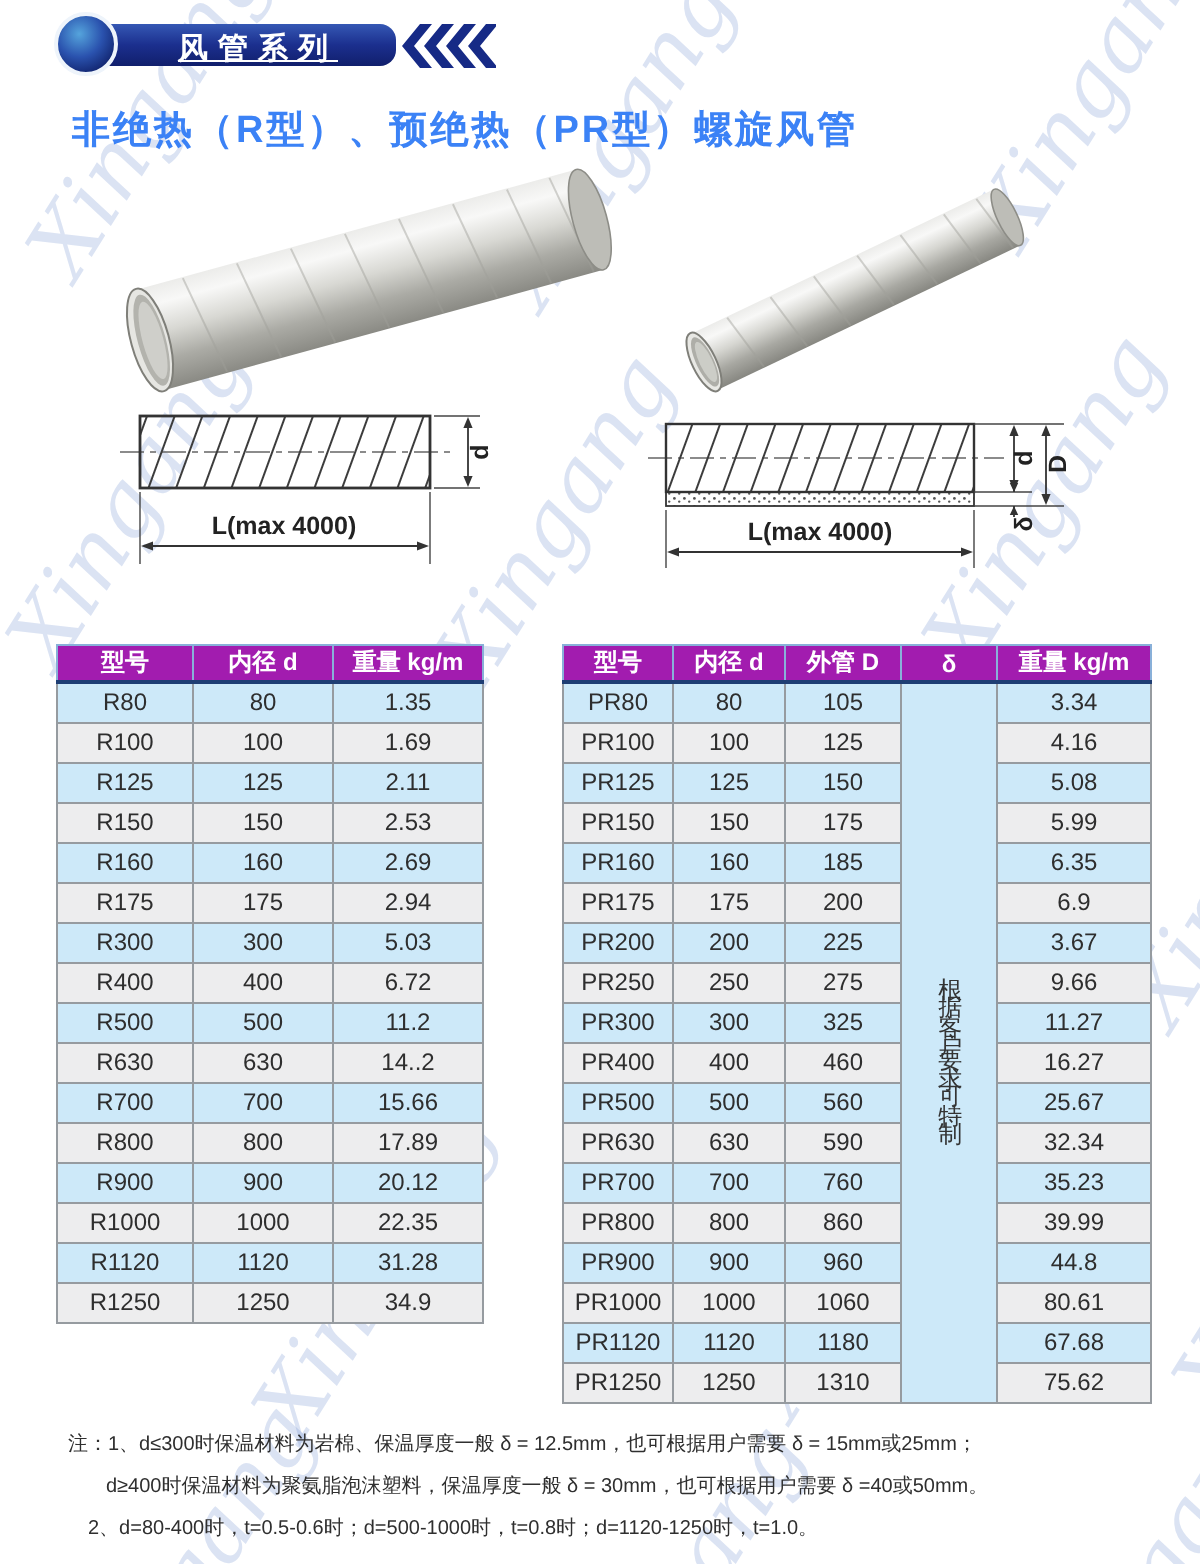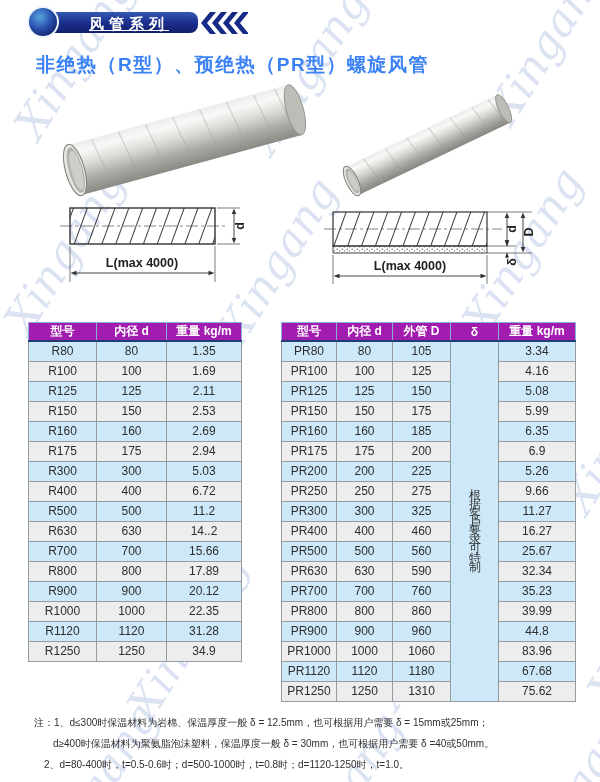--- a/index.html
+++ b/index.html
@@ -371,21 +371,21 @@
       <tr class="row-gray">
         <td>PR175</td>
         <td>175</td>
         <td>200</td>
         <td>6.9</td>
       </tr>
       <tr class="row-blue">
         <td>PR200</td>
         <td>200</td>
         <td>225</td>
-        <td>5.26</td>
+        <td>3.67</td>
       </tr>
       <tr class="row-gray">
         <td>PR250</td>
         <td>250</td>
         <td>275</td>
         <td>9.66</td>
       </tr>
       <tr class="row-blue">
         <td>PR300</td>
         <td>300</td>
@@ -425,21 +425,21 @@
       <tr class="row-blue">
         <td>PR900</td>
         <td>900</td>
         <td>960</td>
         <td>44.8</td>
       </tr>
       <tr class="row-gray">
         <td>PR1000</td>
         <td>1000</td>
         <td>1060</td>
-        <td>83.96</td>
+        <td>80.61</td>
       </tr>
       <tr class="row-blue">
         <td>PR1120</td>
         <td>1120</td>
         <td>1180</td>
         <td>67.68</td>
       </tr>
       <tr class="row-gray">
         <td>PR1250</td>
         <td>1250</td>

